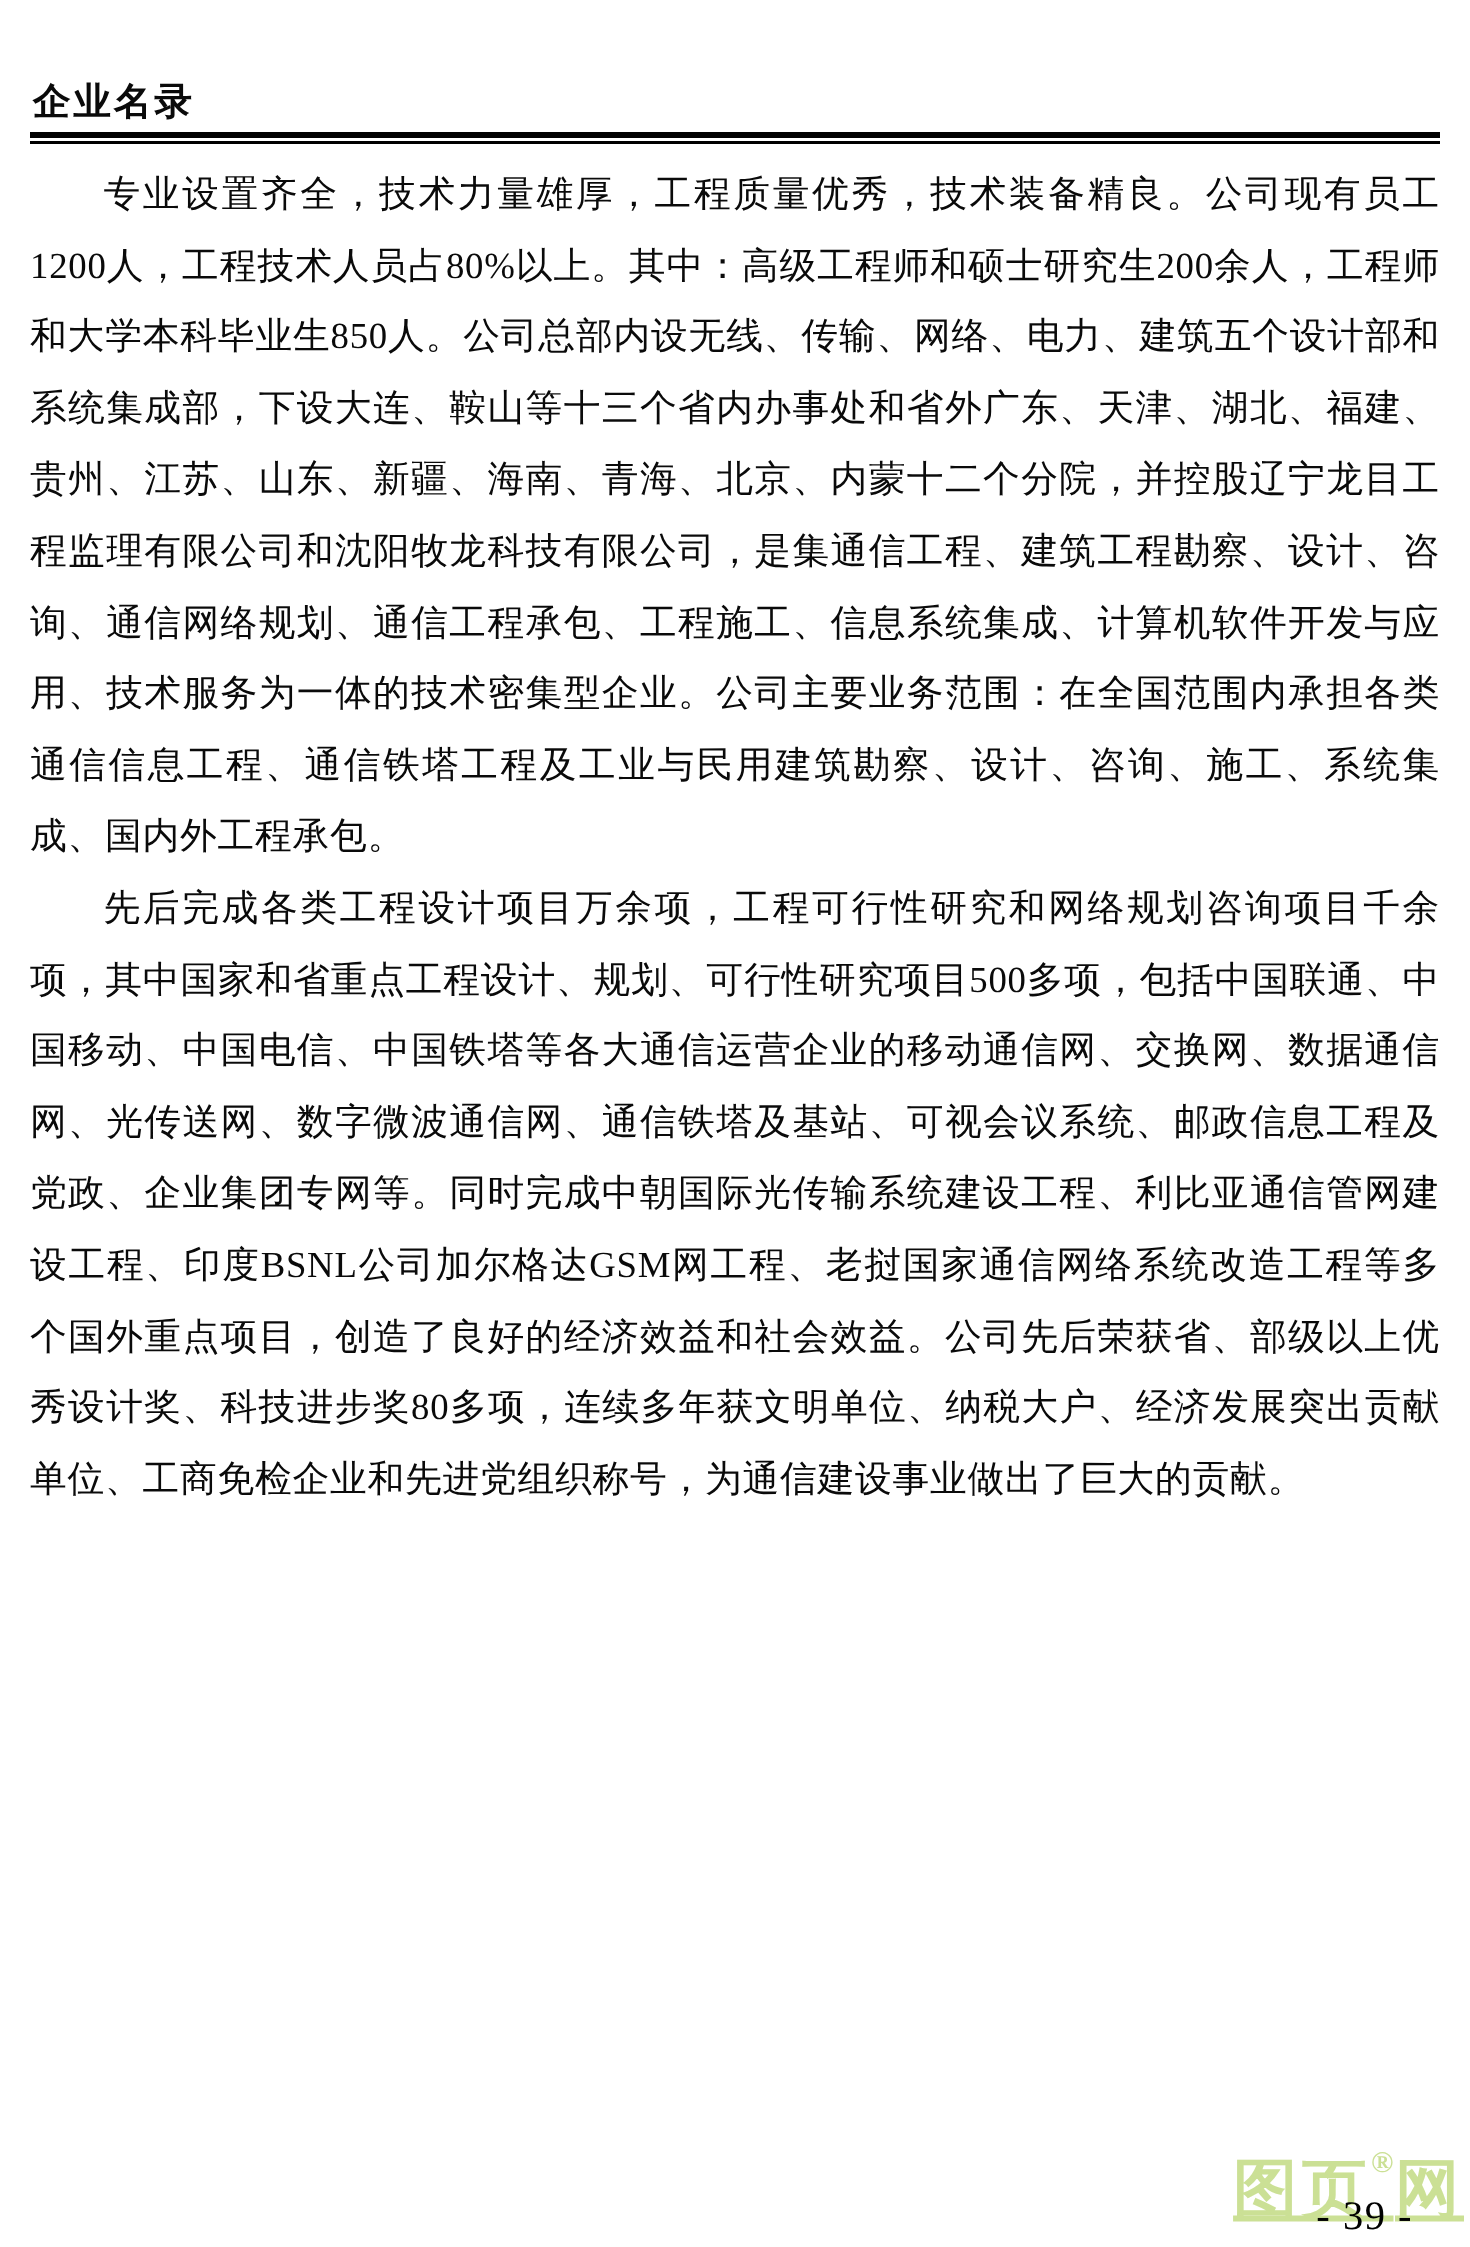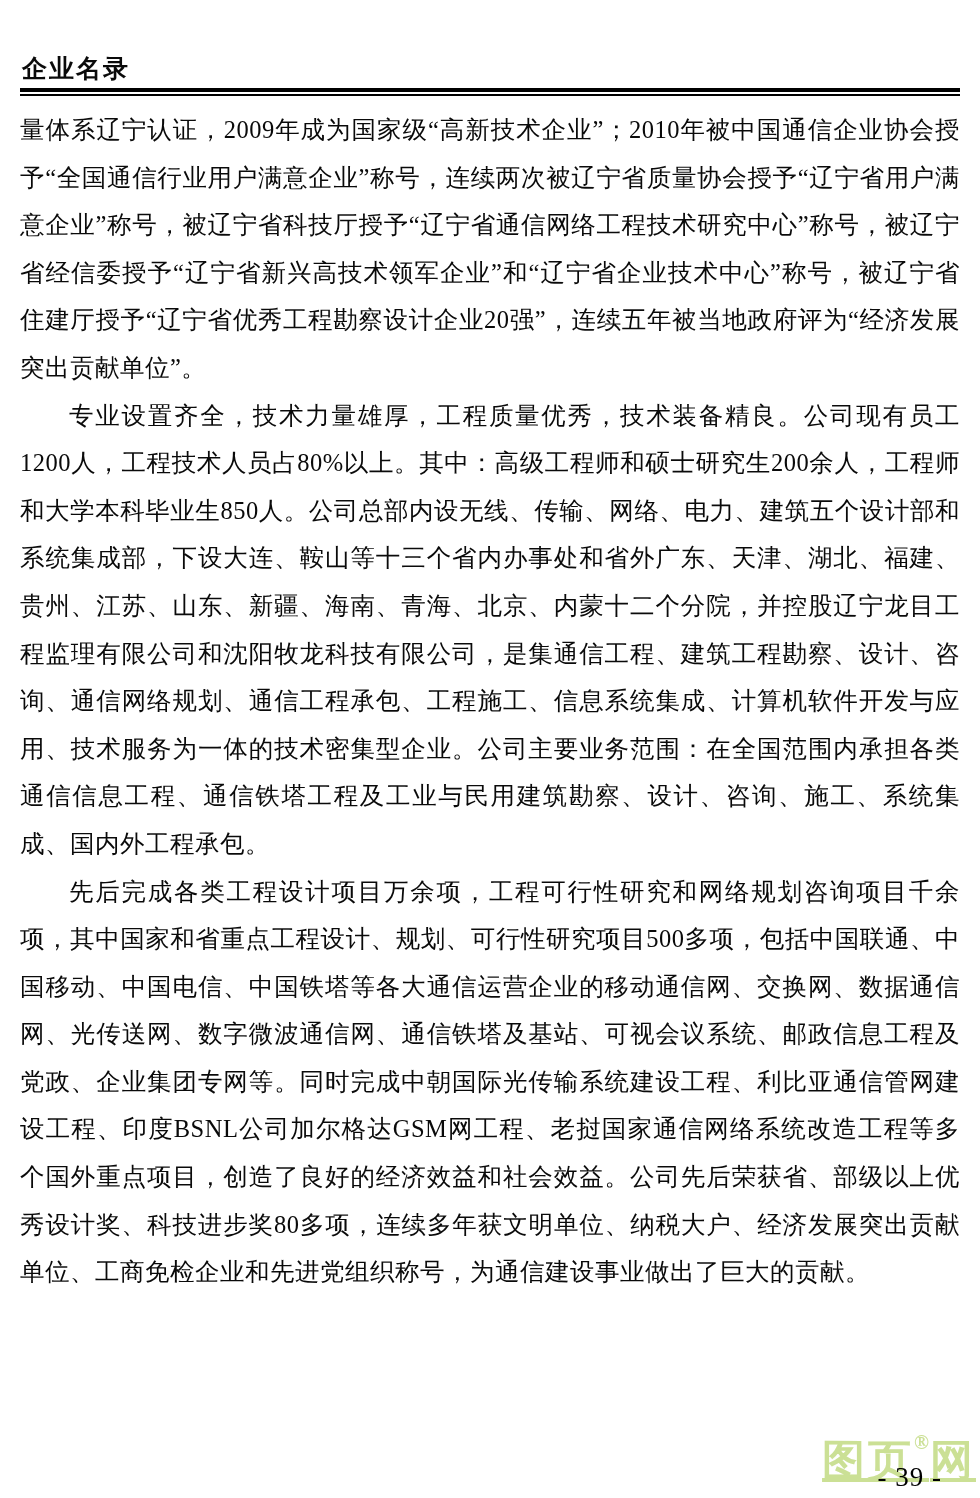--- a/index.html
+++ b/index.html
@@ -87,21 +87,20 @@
 
 <div class="page">
 
   <div class="page-header">
     <span class="header-right">企业名录</span>
   </div>
 
   <div class="header-rule"></div>
 
   <div class="content">
-    <p>量体系辽宁认证，2009年成为国家级“高新技术企业”；2010年被中国通信企业协会授予“全国通信行业用户满意企业”称号，连续两次被辽宁省质量协会授予“辽宁省用户满意企业”称号，被辽宁省科技厅授予“辽宁省通信网络工程技术研究中心”称号，被辽宁省经信委授予“辽宁省新兴高技术领军企业”和“辽宁省企业技术中心”称号，被辽宁省住建厅授予“辽宁省优秀工程勘察设计企业20强”，连续五年被当地政府评为“经济发展突出贡献单位”。</p>
     <p class="indent">专业设置齐全，技术力量雄厚，工程质量优秀，技术装备精良。公司现有员工1200人，工程技术人员占80%以上。其中：高级工程师和硕士研究生200余人，工程师和大学本科毕业生850人。公司总部内设无线、传输、网络、电力、建筑五个设计部和系统集成部，下设大连、鞍山等十三个省内办事处和省外广东、天津、湖北、福建、贵州、江苏、山东、新疆、海南、青海、北京、内蒙十二个分院，并控股辽宁龙目工程监理有限公司和沈阳牧龙科技有限公司，是集通信工程、建筑工程勘察、设计、咨询、通信网络规划、通信工程承包、工程施工、信息系统集成、计算机软件开发与应用、技术服务为一体的技术密集型企业。公司主要业务范围：在全国范围内承担各类通信信息工程、通信铁塔工程及工业与民用建筑勘察、设计、咨询、施工、系统集成、国内外工程承包。</p>
     <p class="indent">先后完成各类工程设计项目万余项，工程可行性研究和网络规划咨询项目千余项，其中国家和省重点工程设计、规划、可行性研究项目500多项，包括中国联通、中国移动、中国电信、中国铁塔等各大通信运营企业的移动通信网、交换网、数据通信网、光传送网、数字微波通信网、通信铁塔及基站、可视会议系统、邮政信息工程及党政、企业集团专网等。同时完成中朝国际光传输系统建设工程、利比亚通信管网建设工程、印度BSNL公司加尔格达GSM网工程、老挝国家通信网络系统改造工程等多个国外重点项目，创造了良好的经济效益和社会效益。公司先后荣获省、部级以上优秀设计奖、科技进步奖80多项，连续多年获文明单位、纳税大户、经济发展突出贡献单位、工商免检企业和先进党组织称号，为通信建设事业做出了巨大的贡献。</p>
   </div>
 
   <div class="watermark" style="color: rgb(203, 224, 149);">
     <span>图页</span><span class="reg">®</span><span>网</span>
   </div>
 
   <div class="page-number">- 39 -</div>
 

